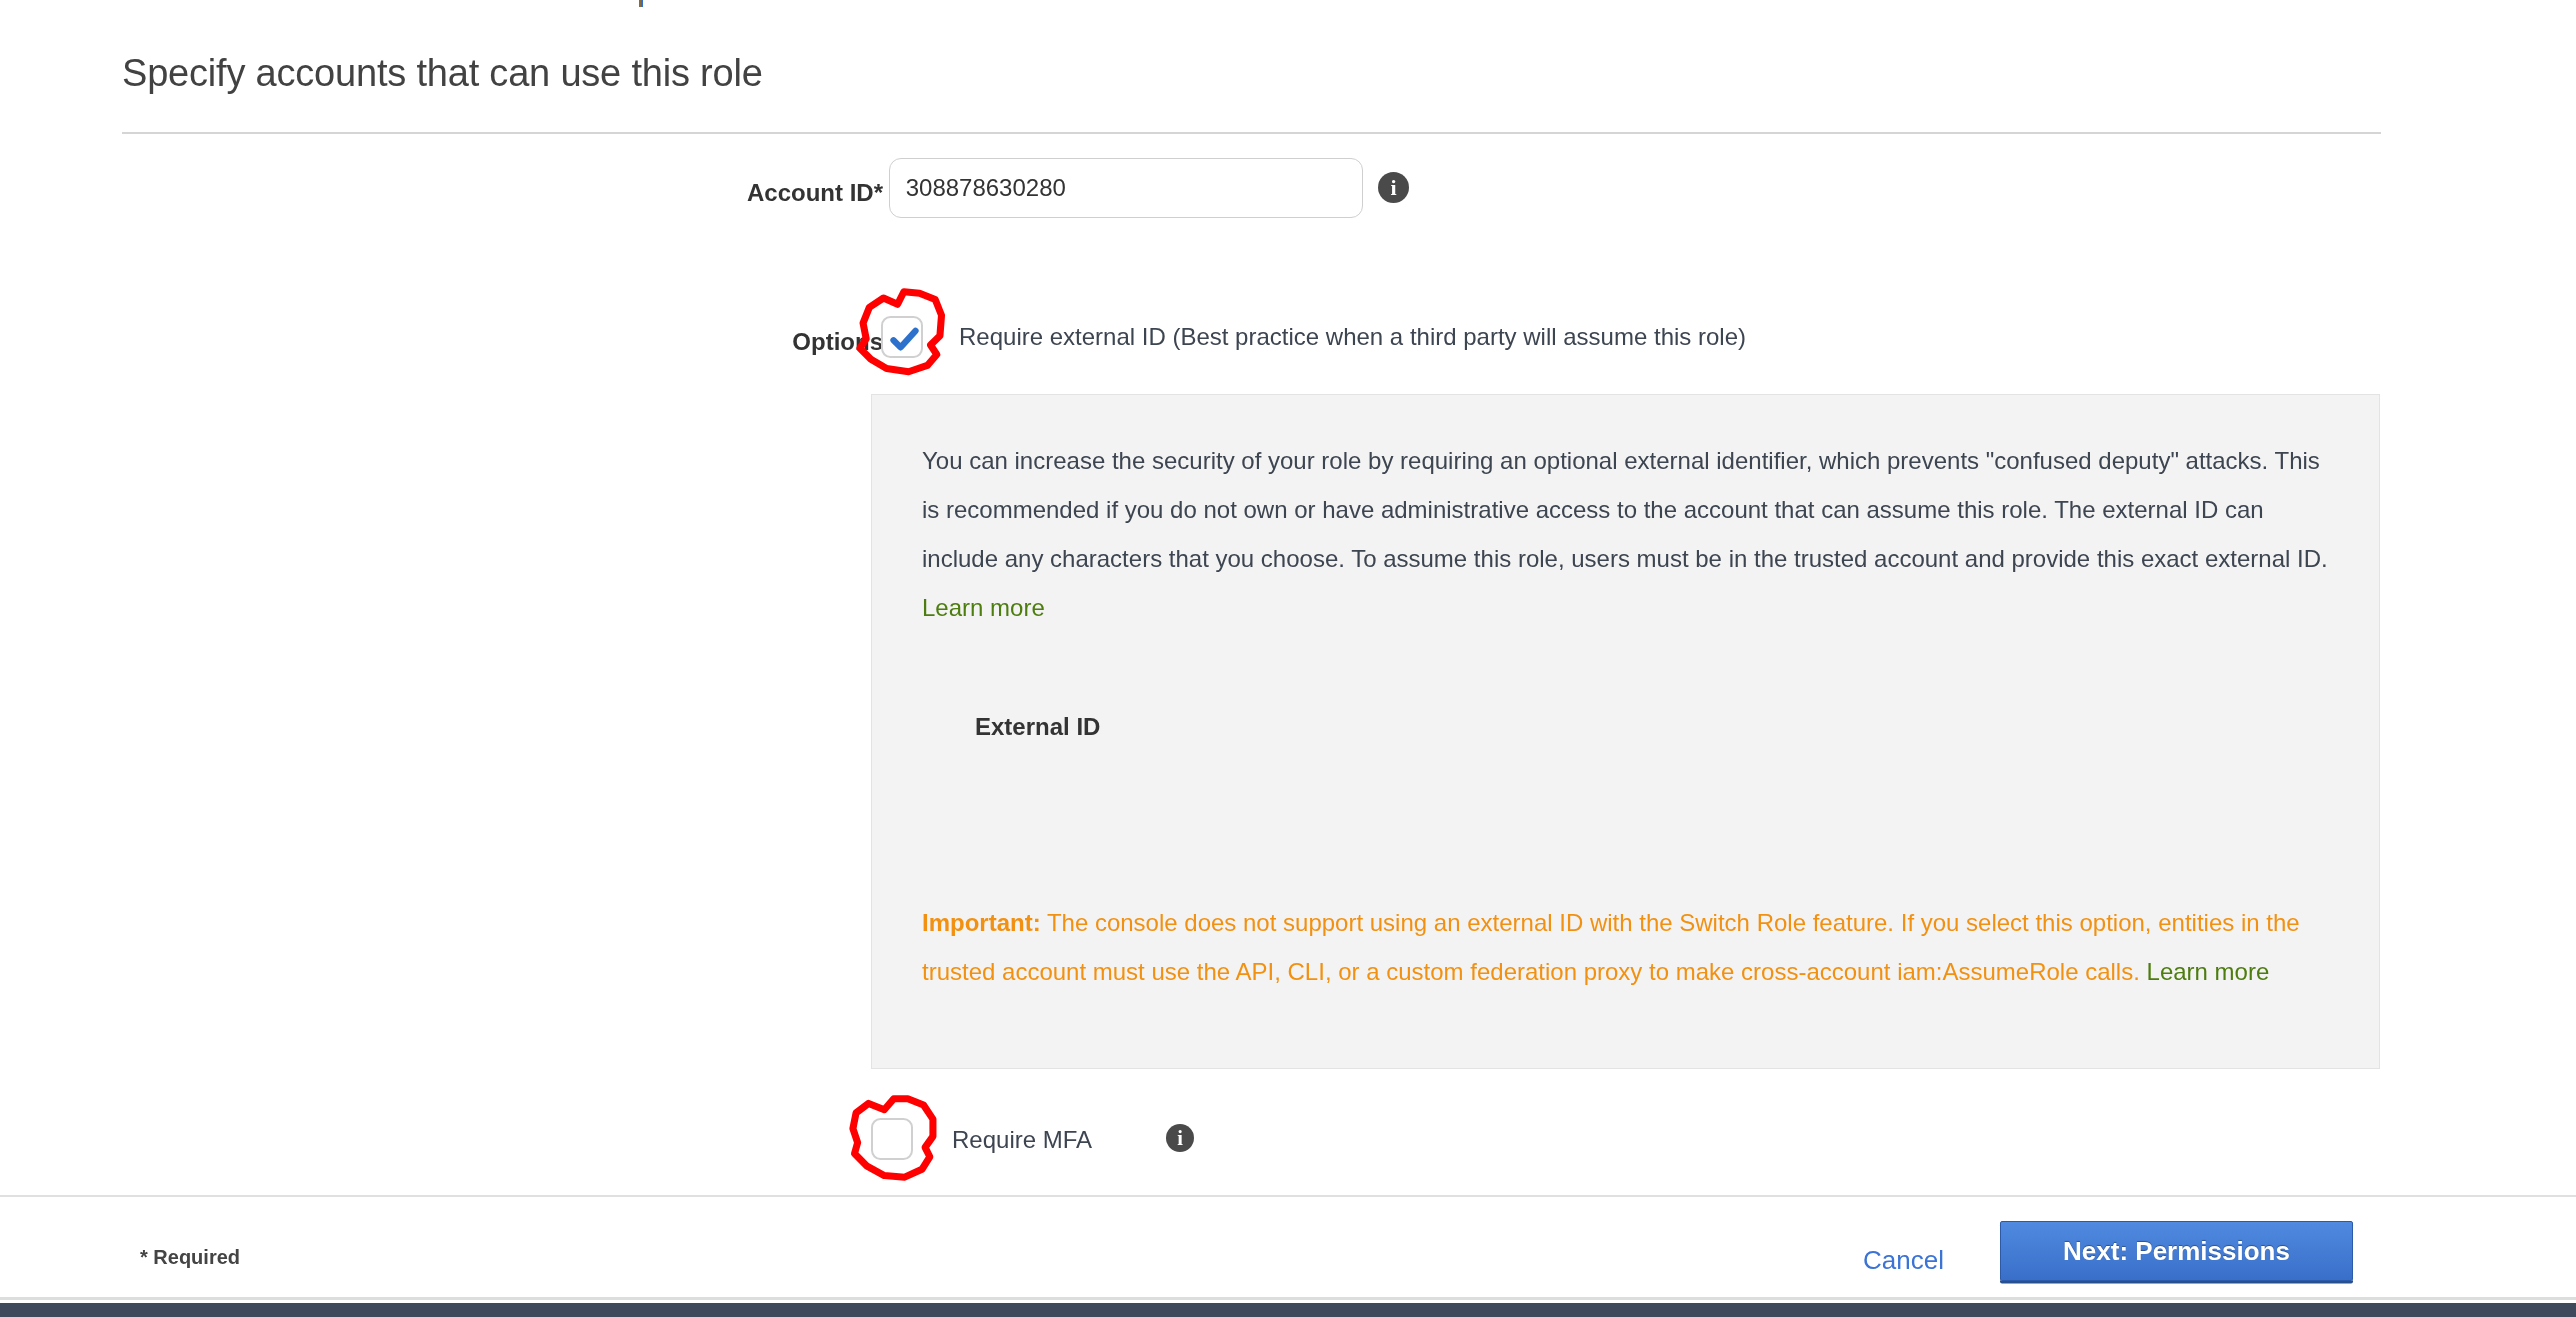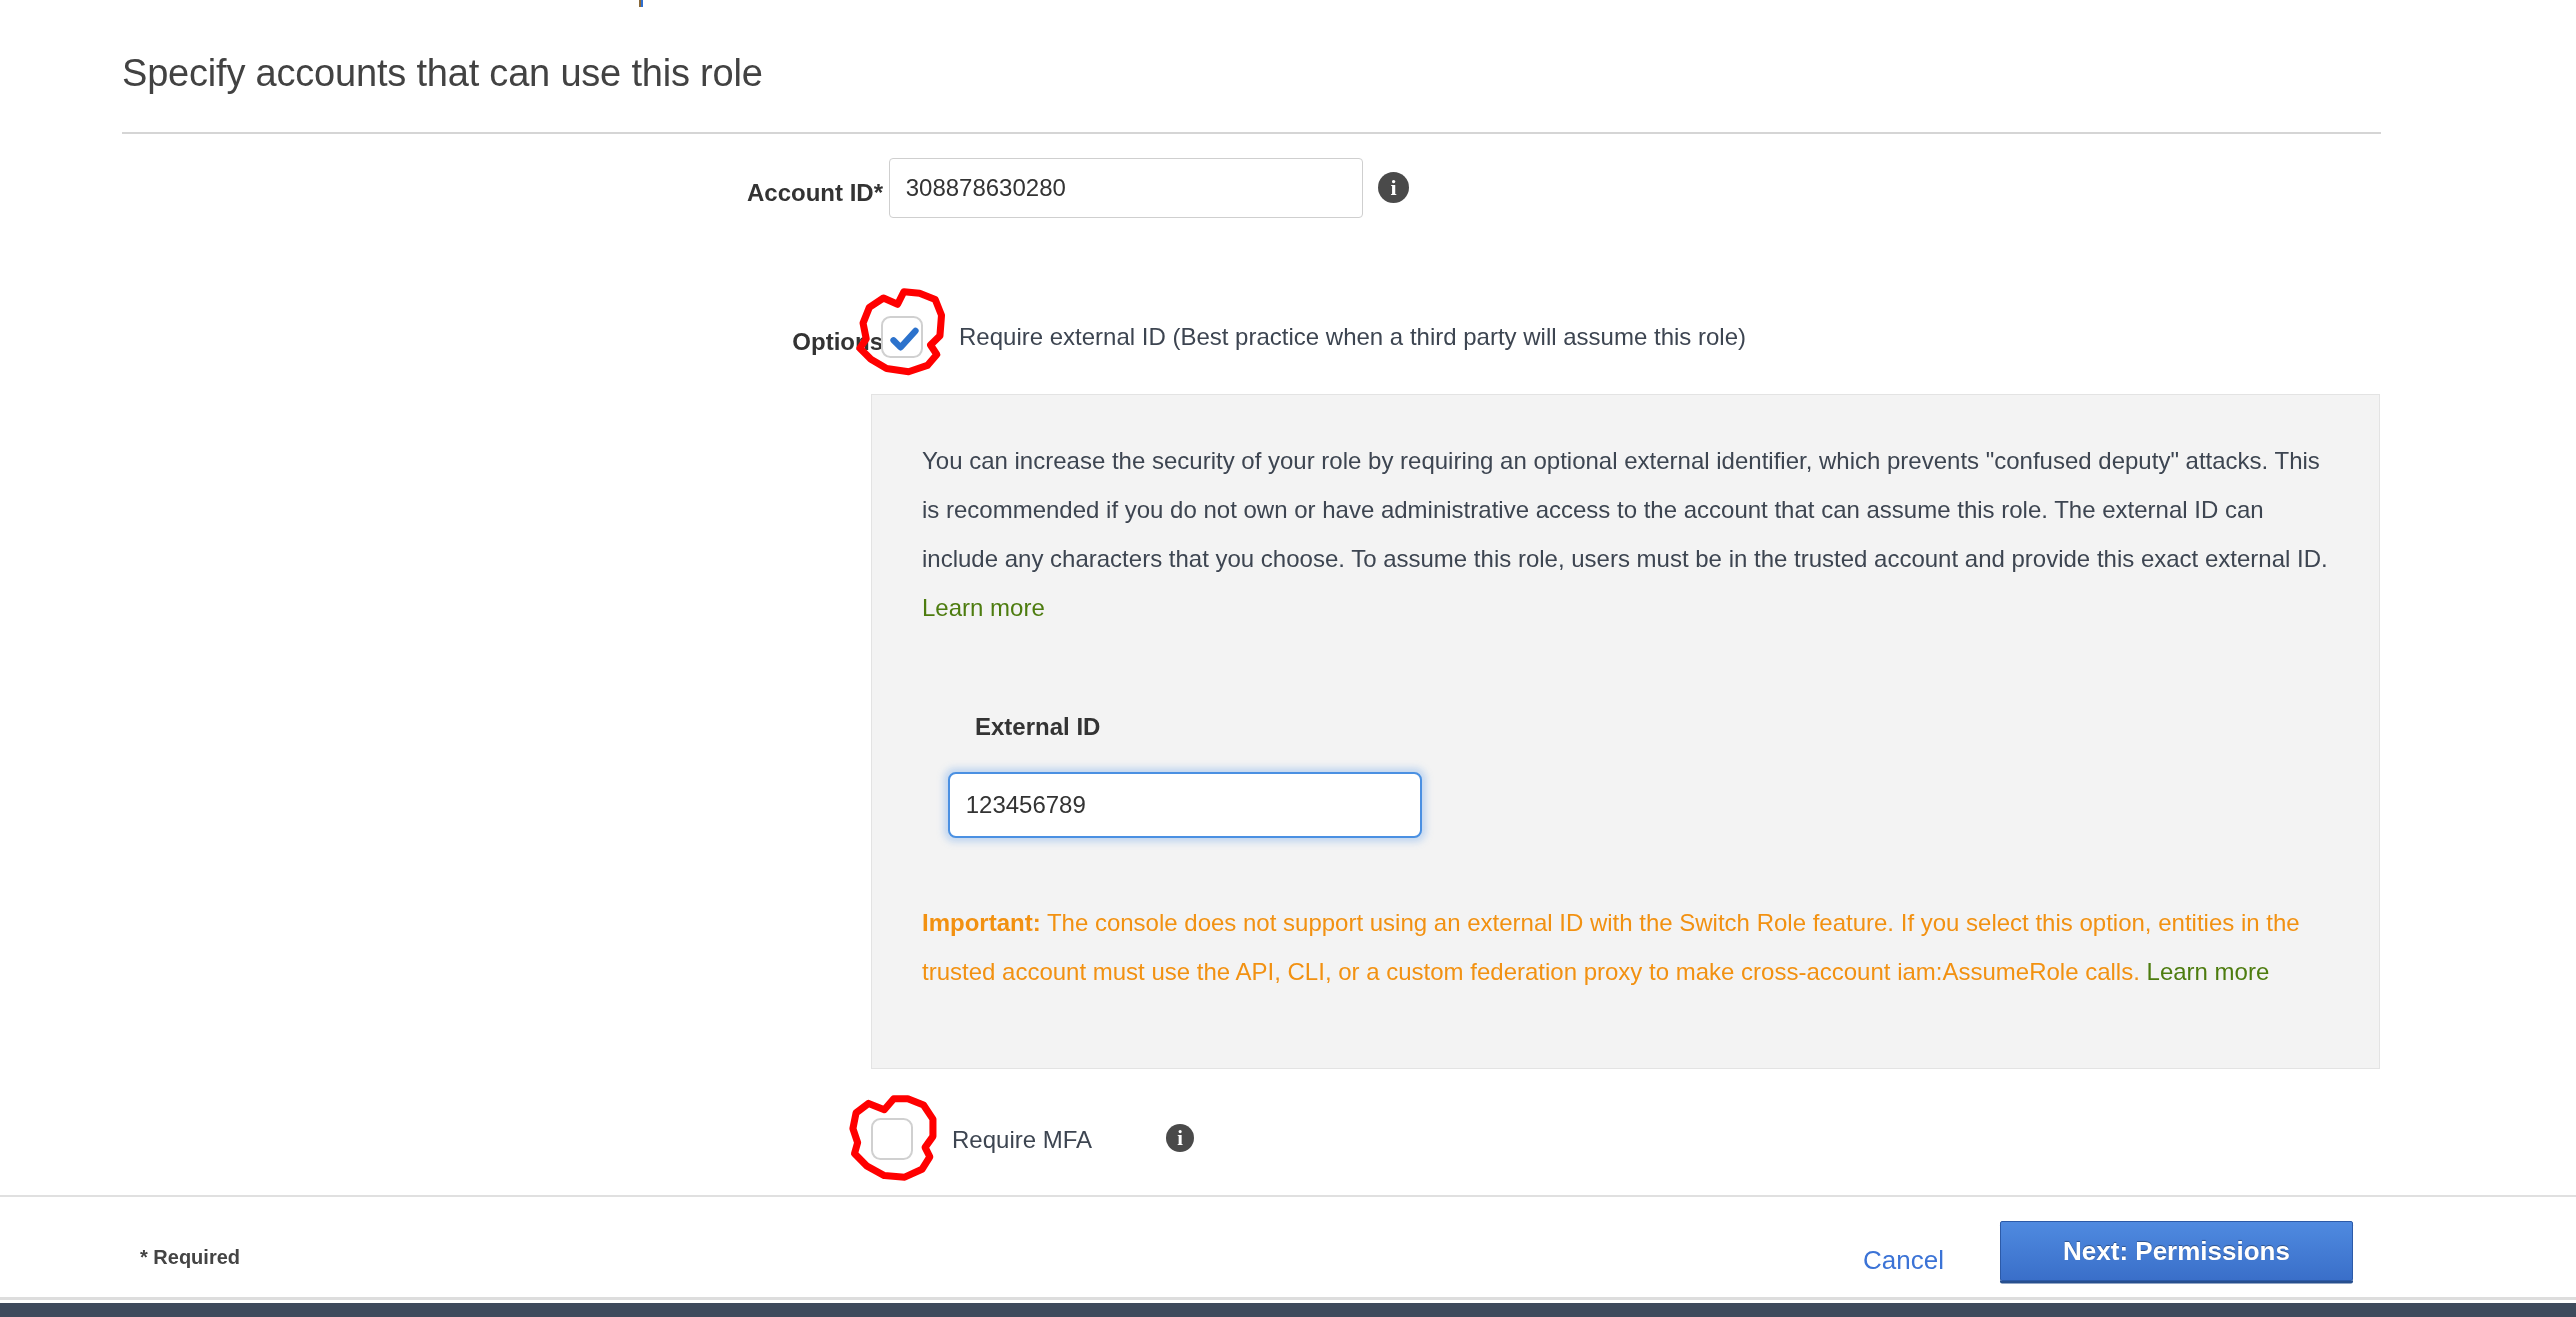--- a/index.html
+++ b/index.html
@@ -59,21 +59,21 @@
     text-align: right;
     white-space: nowrap;
   }
   #account-id-label { left: 502px; top: 179px; width: 381px; }
   #options-label    { left: 502px; top: 328px; width: 381px; }
 
   .text-input {
     position: absolute;
     background: #ffffff;
     border: 1.6px solid #cfcfcf;
-    border-radius: 4px;
+    border-radius: 12px;
     font-family: "Liberation Sans", sans-serif;
     font-size: 24px;
     color: #333333;
     padding: 0 15.7px;
     outline: none;
   }
   #account-id-input {
     left: 889px;
     top: 158px;
     width: 474px;
@@ -273,21 +273,20 @@
     </svg>
   </div>
   <div class="checkbox-text" id="ext-id-text">Require external ID (Best practice when a third party will assume this role)</div>
 
   <div id="info-panel"></div>
 
   <div id="panel-body"><span>You can increase the security of your role by requiring an optional external identifier, which prevents "confused deputy" attacks. This is recommended if you do not own or have administrative access to the account that can assume this role. The external ID can include any characters that you choose. To assume this role, users must be in the trusted account and provide this exact external ID. </span><span class="link">Learn more</span></div>
 
   <div id="external-id-label">External ID</div>
 
-  <input class="text-input" id="external-id-input" type="text" value="123456789" style="">
 
   <div id="warning-text"><b>Important:</b><span> The console does not support using an external ID with the Switch Role feature. If you select this option, entities in the trusted account must use the API, CLI, or a custom federation proxy to make cross-account iam:AssumeRole calls. </span><span class="link">Learn more</span></div>
 
   <svg class="annot" id="annot-mfa" width="99" height="91" viewBox="0 0 126 116">
     <path d="M62 6 L50 20 L30 12 L14 24 L10 44 L16 62 L12 76 L28 92 L50 104 L76 106 L98 96 L108 80 L102 68 L112 54 L112 32 L100 14 L80 6 Z" fill="none" stroke="#ff0000" stroke-width="9" stroke-linejoin="round" stroke-linecap="round"></path>
   </svg>
 
   <div class="checkbox" id="mfa-checkbox"></div>
   <div class="checkbox-text" id="mfa-text">Require MFA</div>
   <div class="info-icon" id="mfa-info">i</div>

